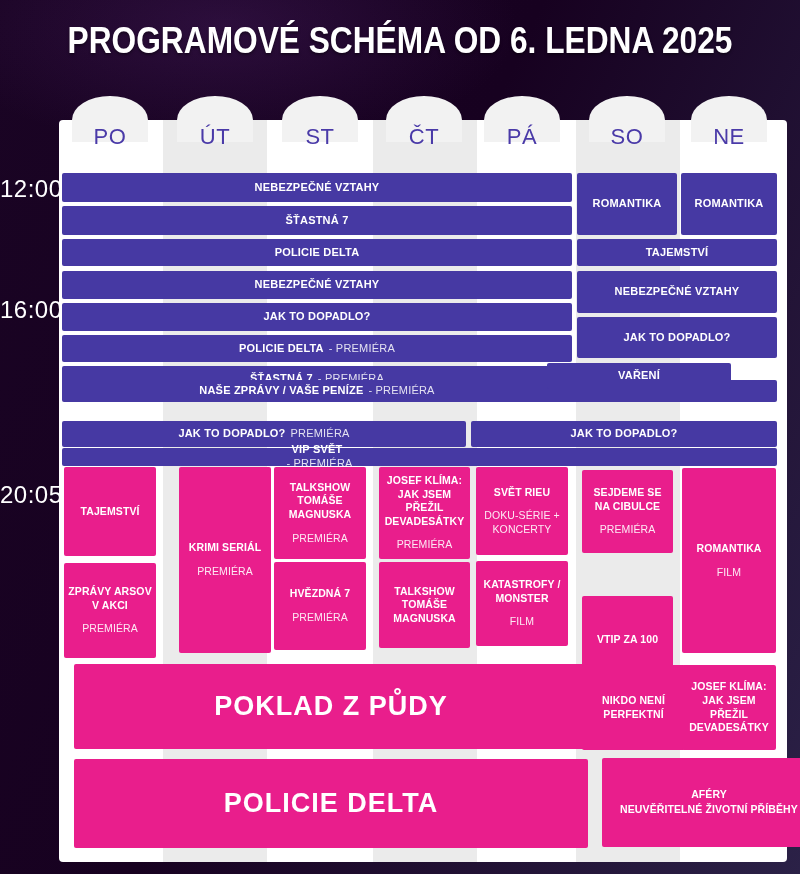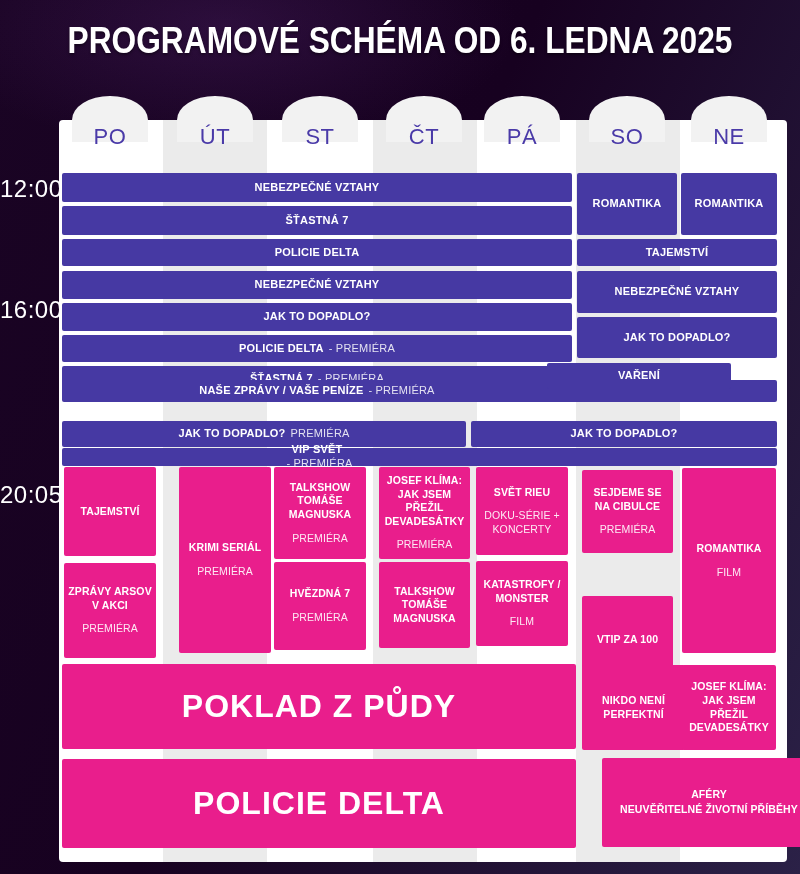--- a/index.html
+++ b/index.html
@@ -39,21 +39,21 @@
   }
   .bar .suffix{font-weight:400;opacity:.85;margin-left:5px;}
   .padR{padding-right:205px;}
   .cell{
     position:absolute;background:var(--pink,#e91e8c);color:#fff;border-radius:2px;
     display:flex;flex-direction:column;align-items:center;justify-content:center;
     text-align:center;font-size:10.5px;font-weight:700;line-height:1.3;
     box-sizing:border-box;padding:3px;letter-spacing:.1px;
   }
   .cell .sub{font-weight:400;opacity:.9;margin-top:10px;}
-  .cell.big{font-size:32px;letter-spacing:1px;}
+  .cell.big{font-size:27px;letter-spacing:1px;margin-left:12px;}
   .t2{margin-top:1px;}
 </style>
 </head>
 <body>
 
 <div class="stage">
 
   <div class="title">PROGRAMOVÉ SCHÉMA OD 6. LEDNA 2025</div>
 
   <div class="time" style="top:175px;">12:00</div>

